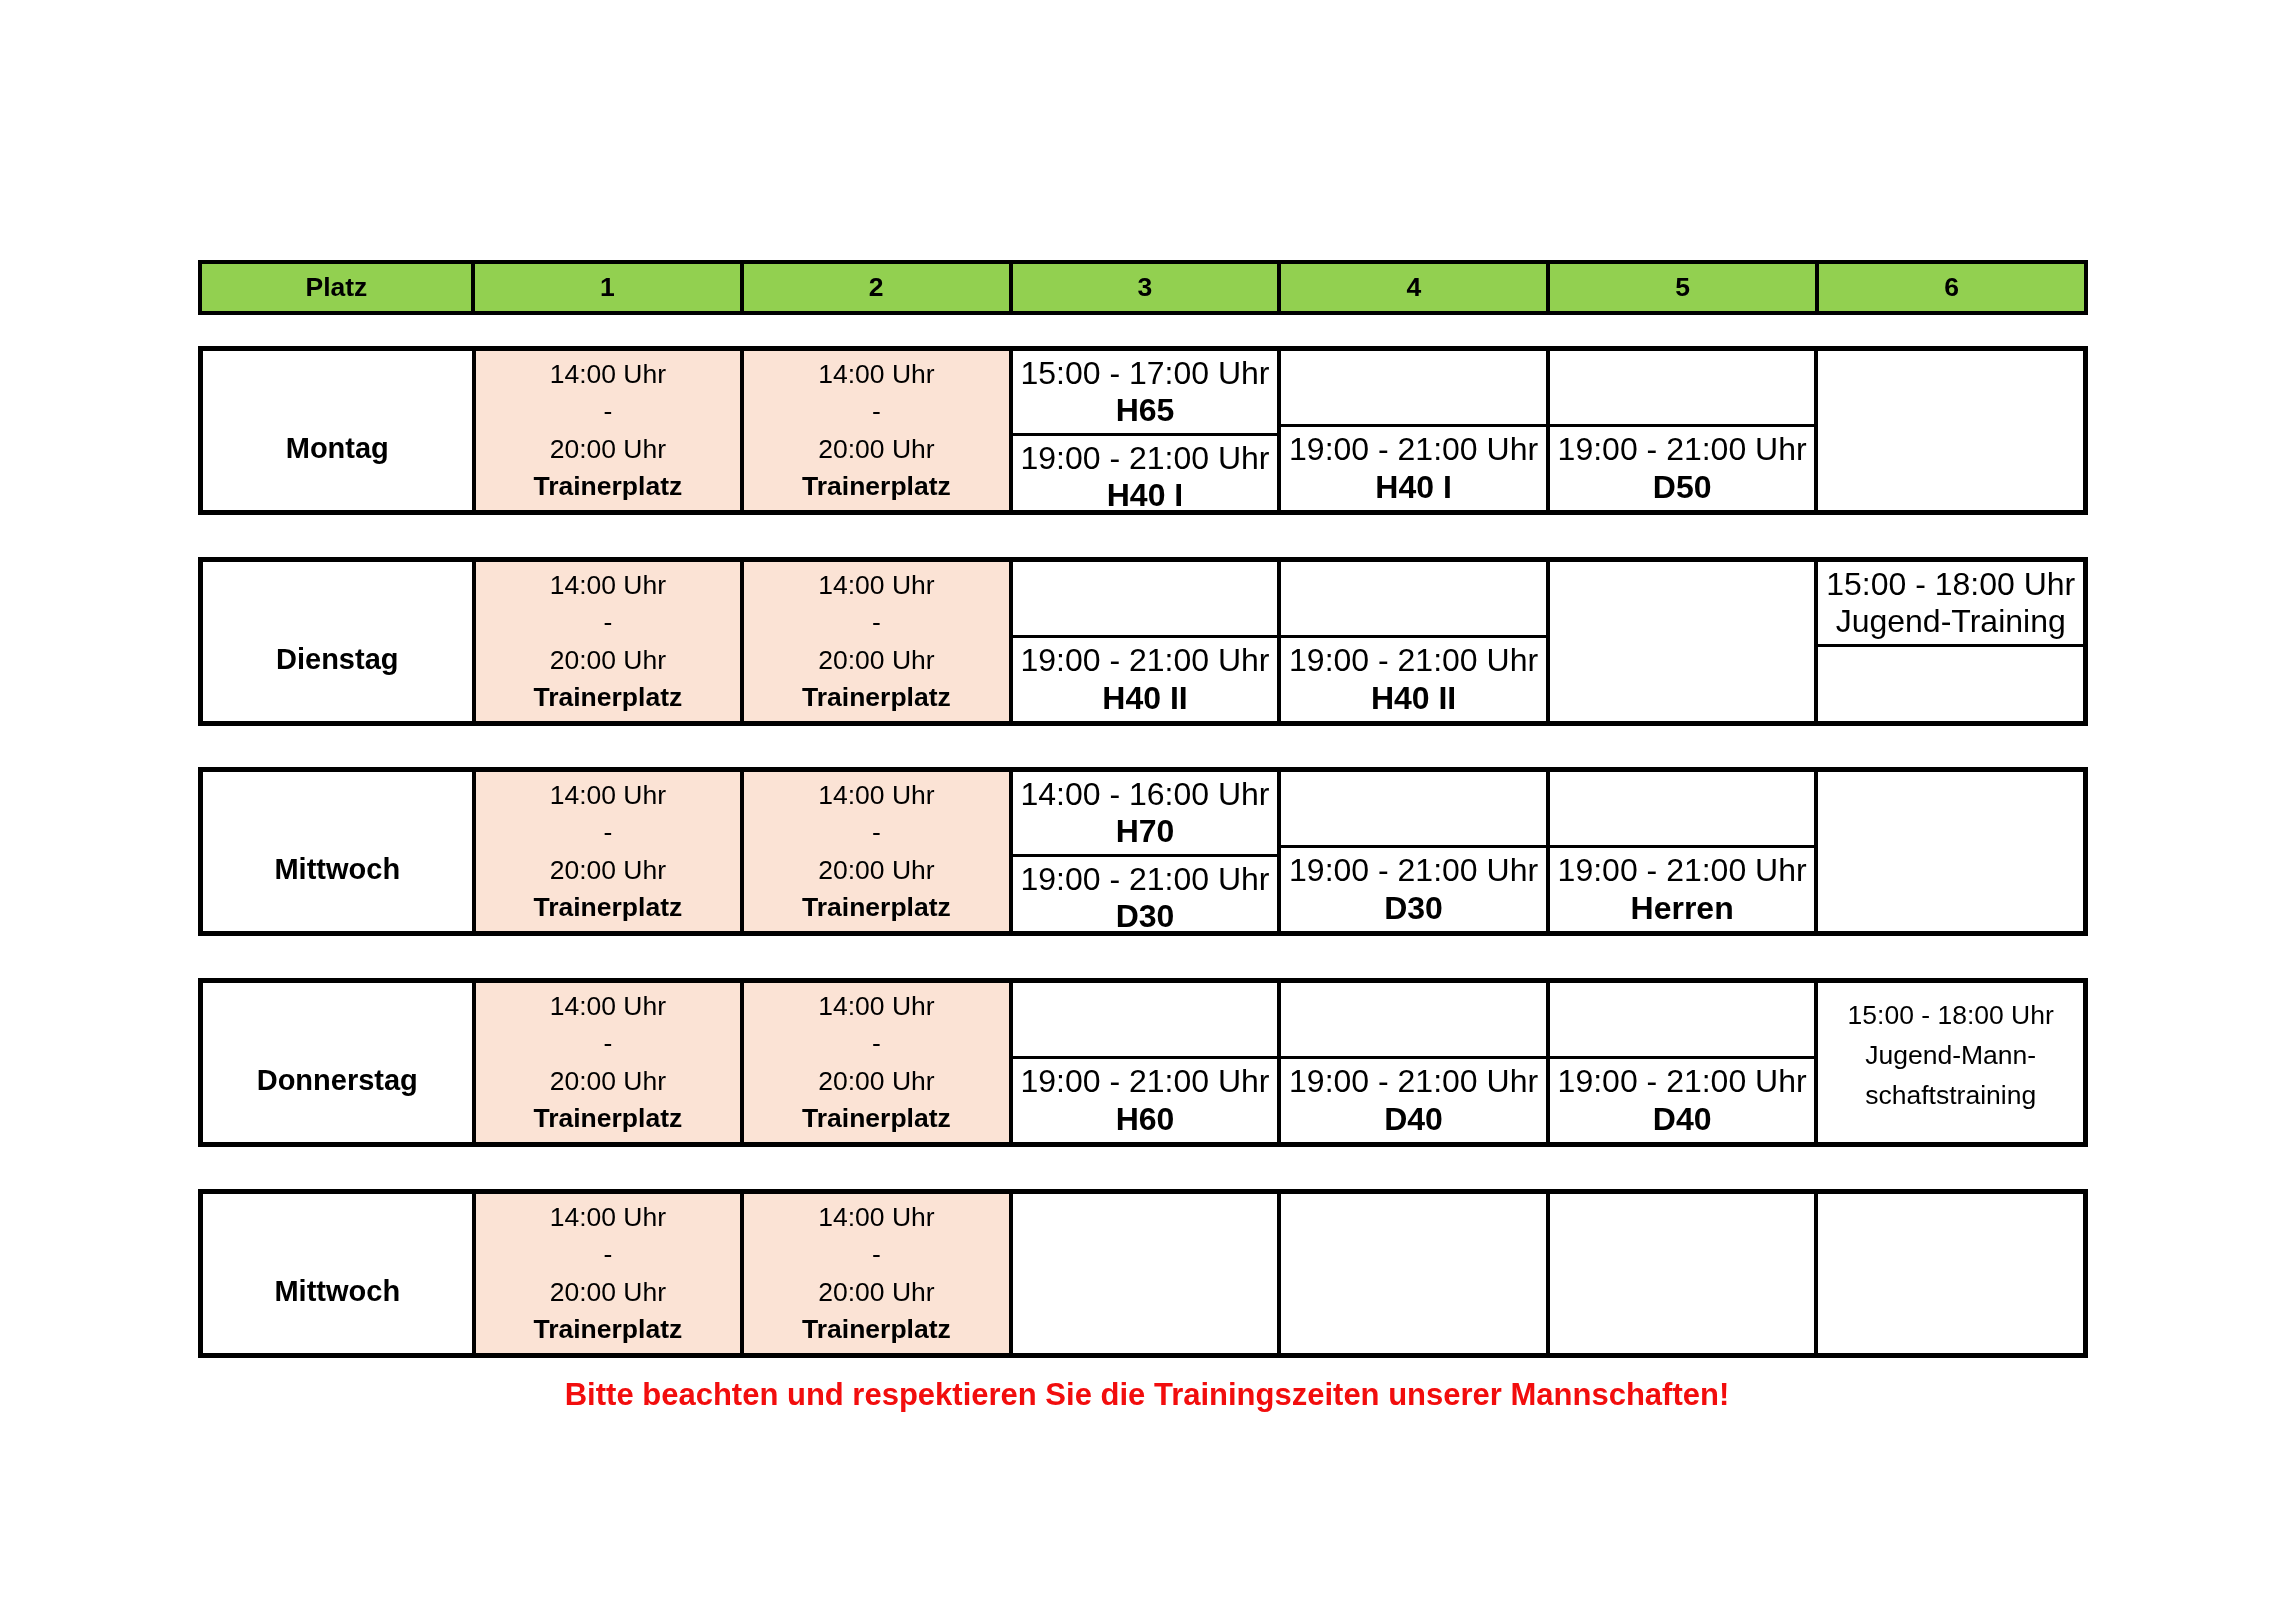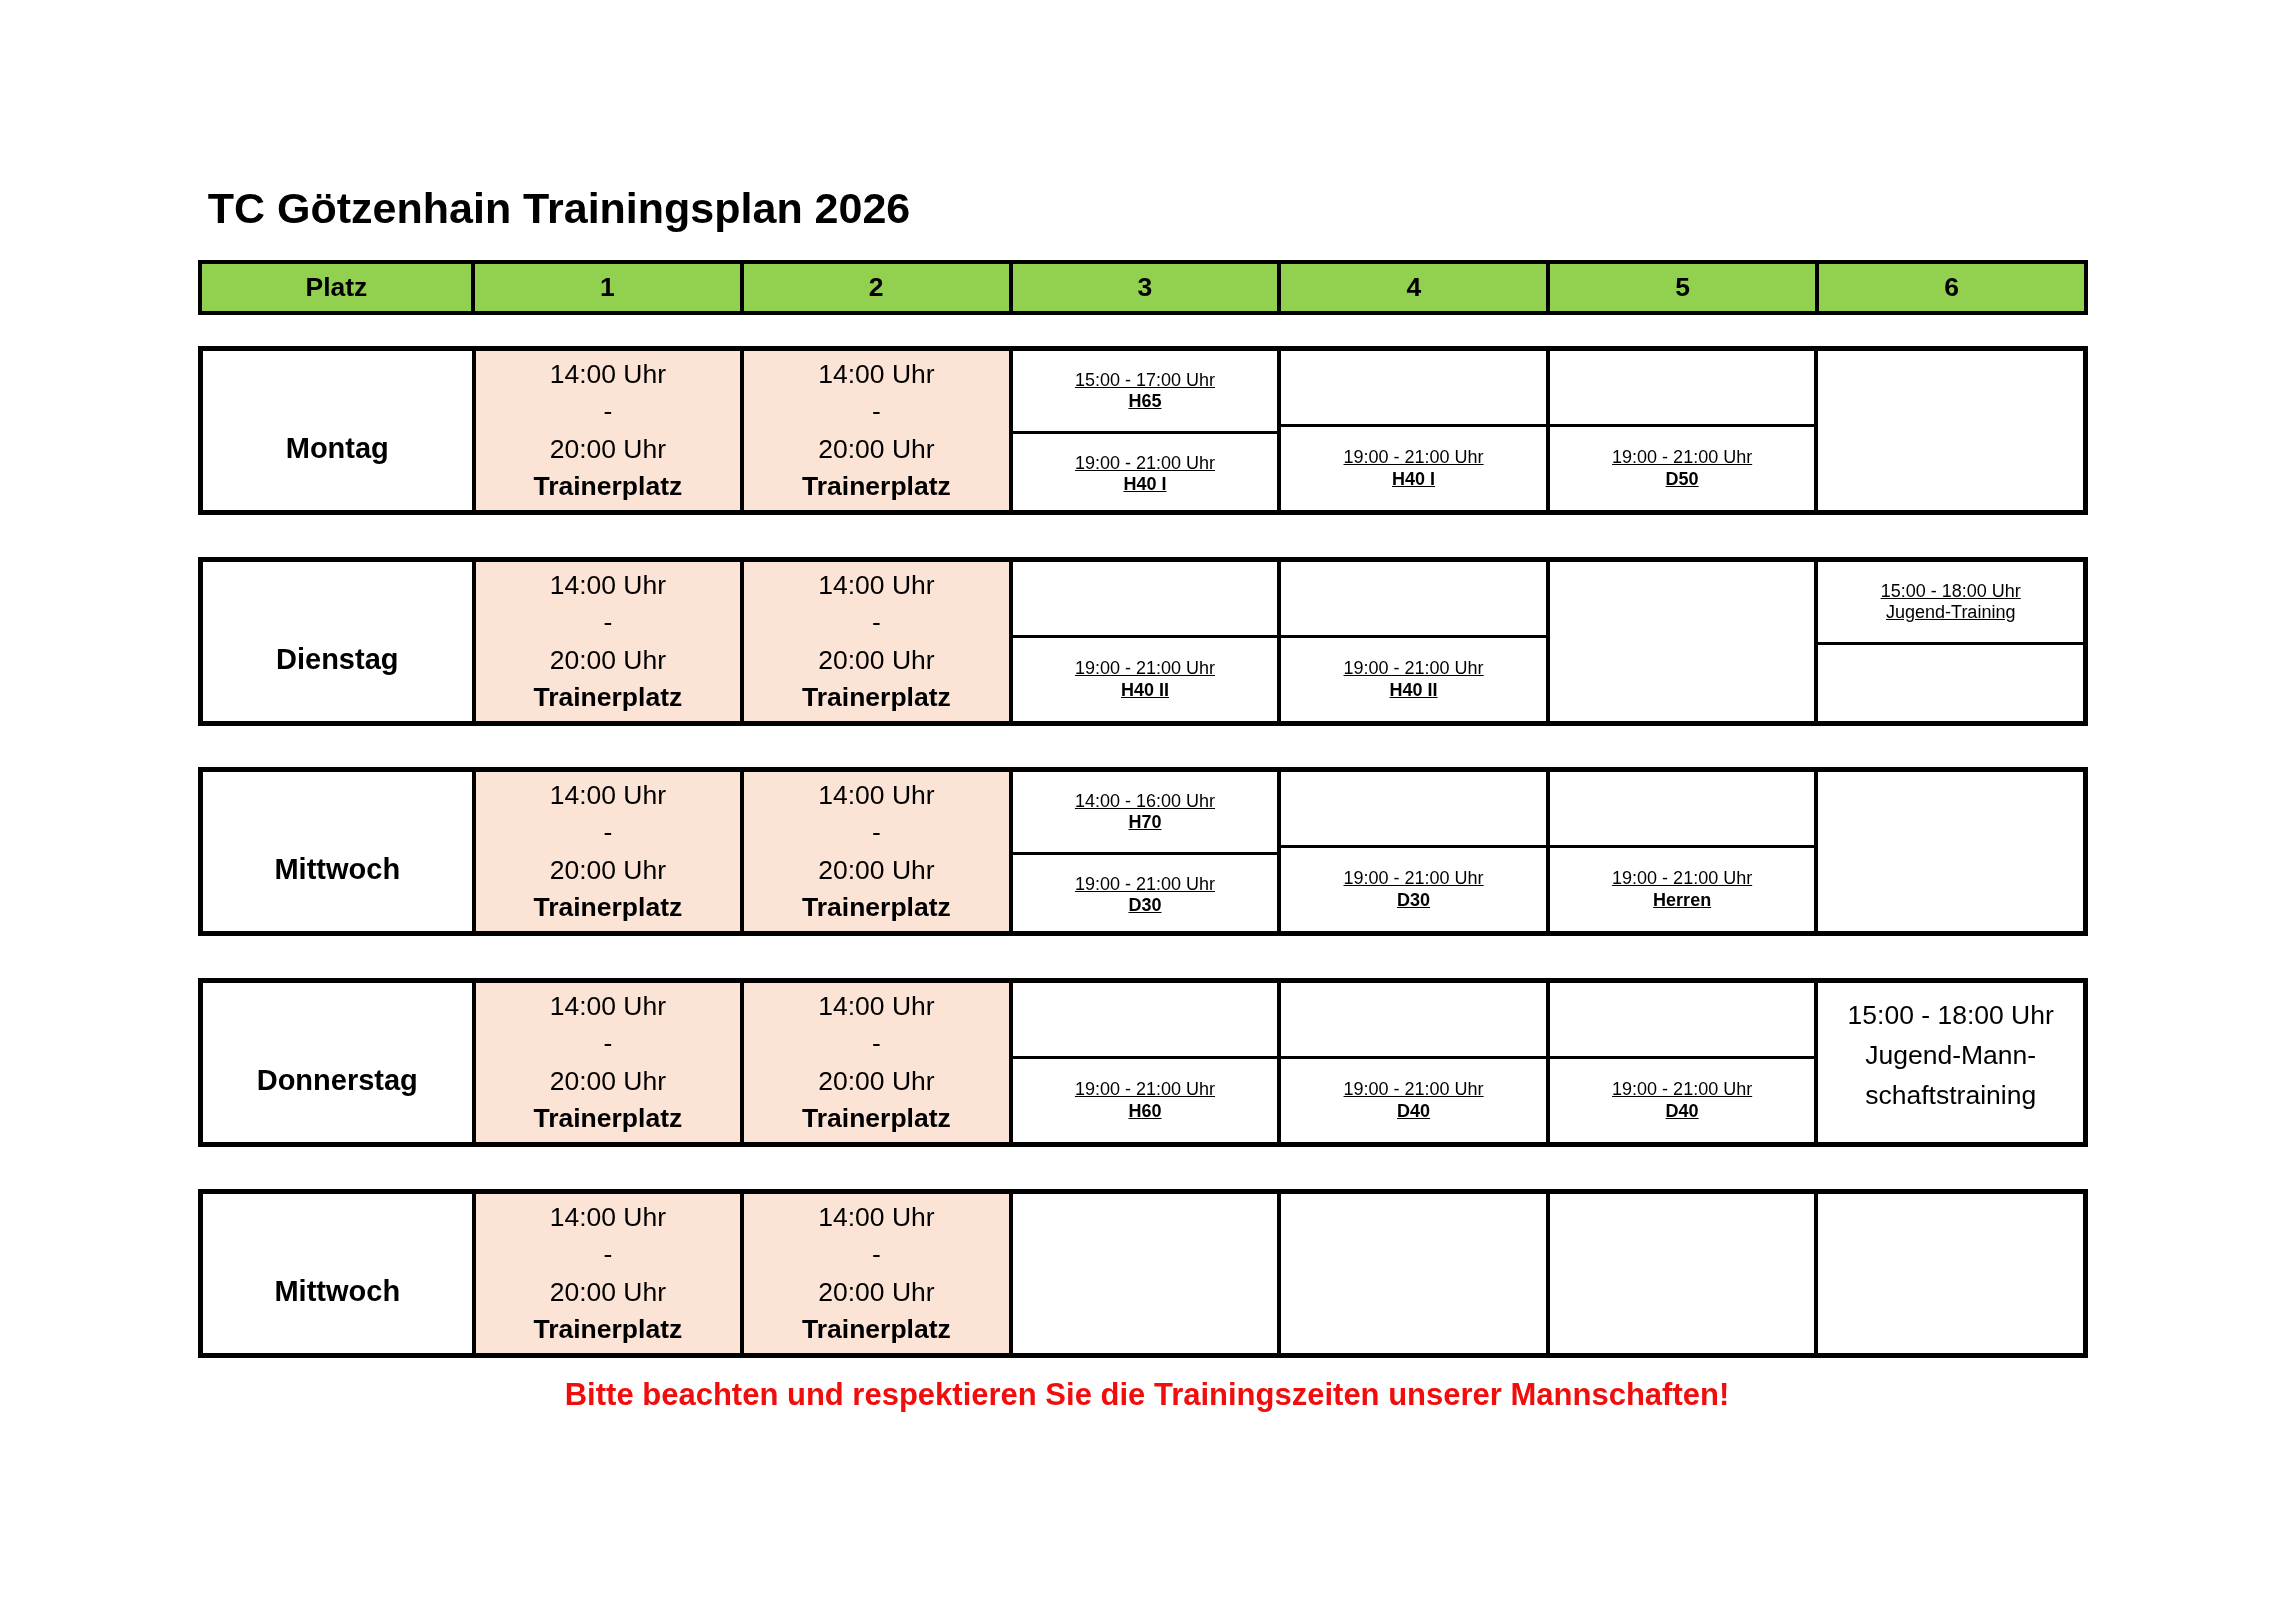--- a/index.html
+++ b/index.html
@@ -28,35 +28,34 @@
   .cell{border-left:4.9px solid var(--ink);box-sizing:border-box;overflow:hidden;}
   .cell:first-child{border-left:none;}
   .day-label{display:flex;align-items:center;justify-content:center;font-weight:bold;font-size:29px;margin-top:36px;}
   .trainer{
     background:var(--peach);display:flex;flex-direction:column;justify-content:space-around;
     align-items:center;text-align:center;font-size:26.5px;padding:4.9px 0;
   }
   .trainer .bold{font-weight:bold;}
   .split{display:flex;flex-direction:column;}
   .half{flex:1 1 0;display:flex;flex-direction:column;justify-content:space-around;align-items:center;
-    font-size:18px;padding:19px 0;box-sizing:border-box;text-align:center;text-decoration:underline;}
+    font-size:32px;padding:4px 0;box-sizing:border-box;text-align:center;}
   .half.top{border-bottom:3.9px solid var(--ink);flex:0 0 48%;}
   .team{font-weight:bold;}
   .full{display:flex;flex-direction:column;align-items:center;font-size:26.5px;padding-top:11.8px;
     line-height:40px;text-align:center;}
   .notice{
     position:absolute;left:4px;top:1377px;width:1890px;text-align:center;
     font-weight:bold;font-size:31px;color:var(--red);white-space:nowrap;
   }
 </style>
 </head>
 <body style="--green: #92D050; --peach: #FBE3D5; --red: #F20D0D; --ink: #000000;">
 
 <div class="page">
-  <div class="title">TC Götzenhain Trainingsplan 2026</div>
   <div class="header-row">
       <div class="header-cell">Platz</div>
       <div class="header-cell">1</div>
       <div class="header-cell">2</div>
       <div class="header-cell">3</div>
       <div class="header-cell">4</div>
       <div class="header-cell">5</div>
       <div class="header-cell">6</div>
     </div>
   <div>

